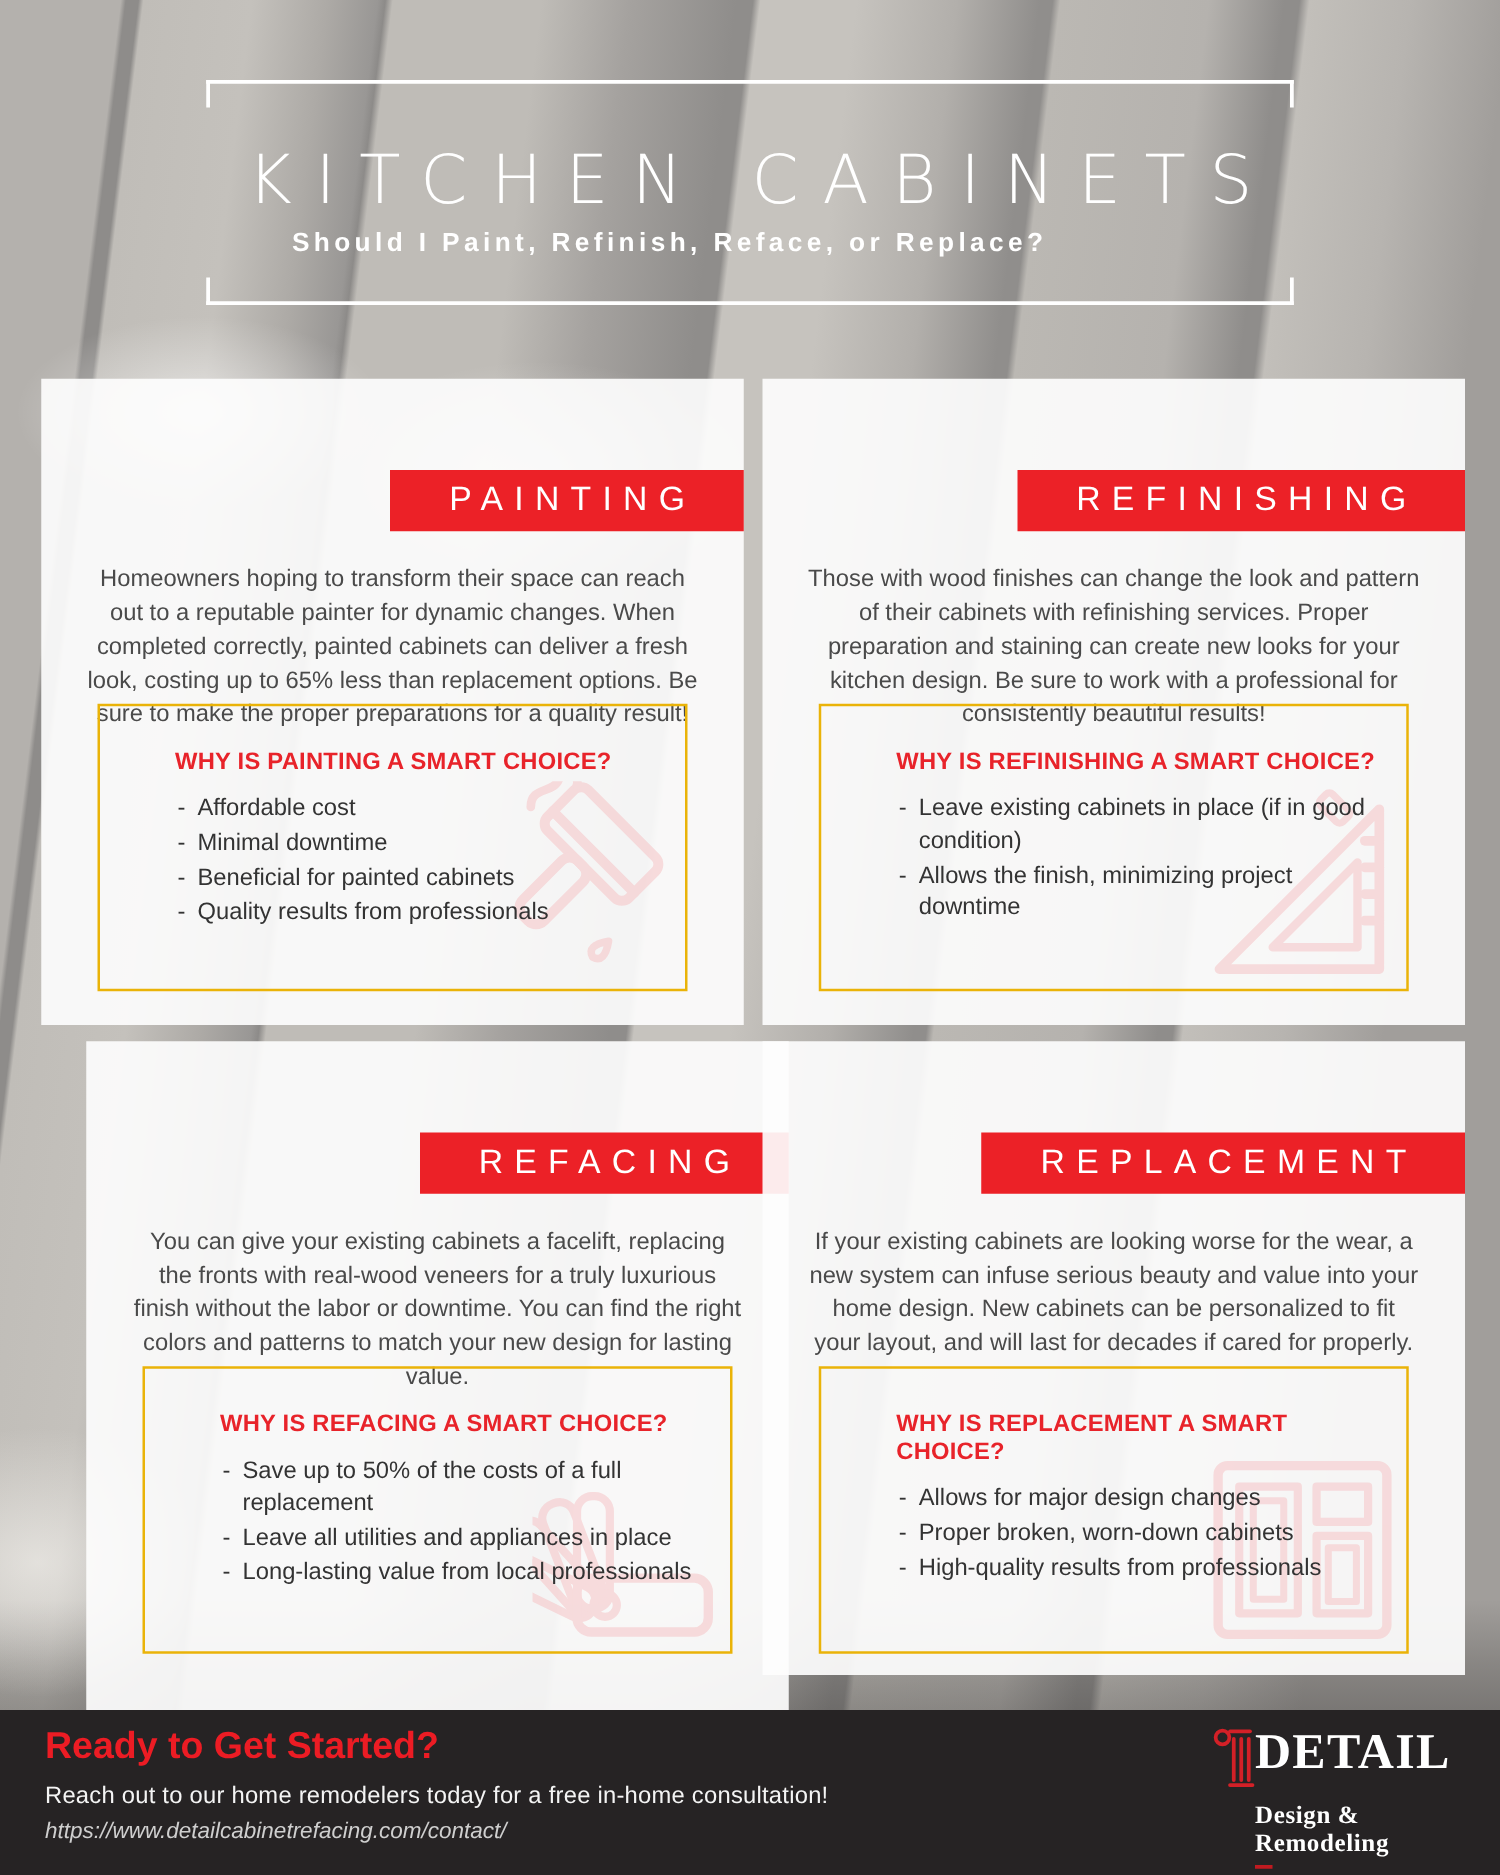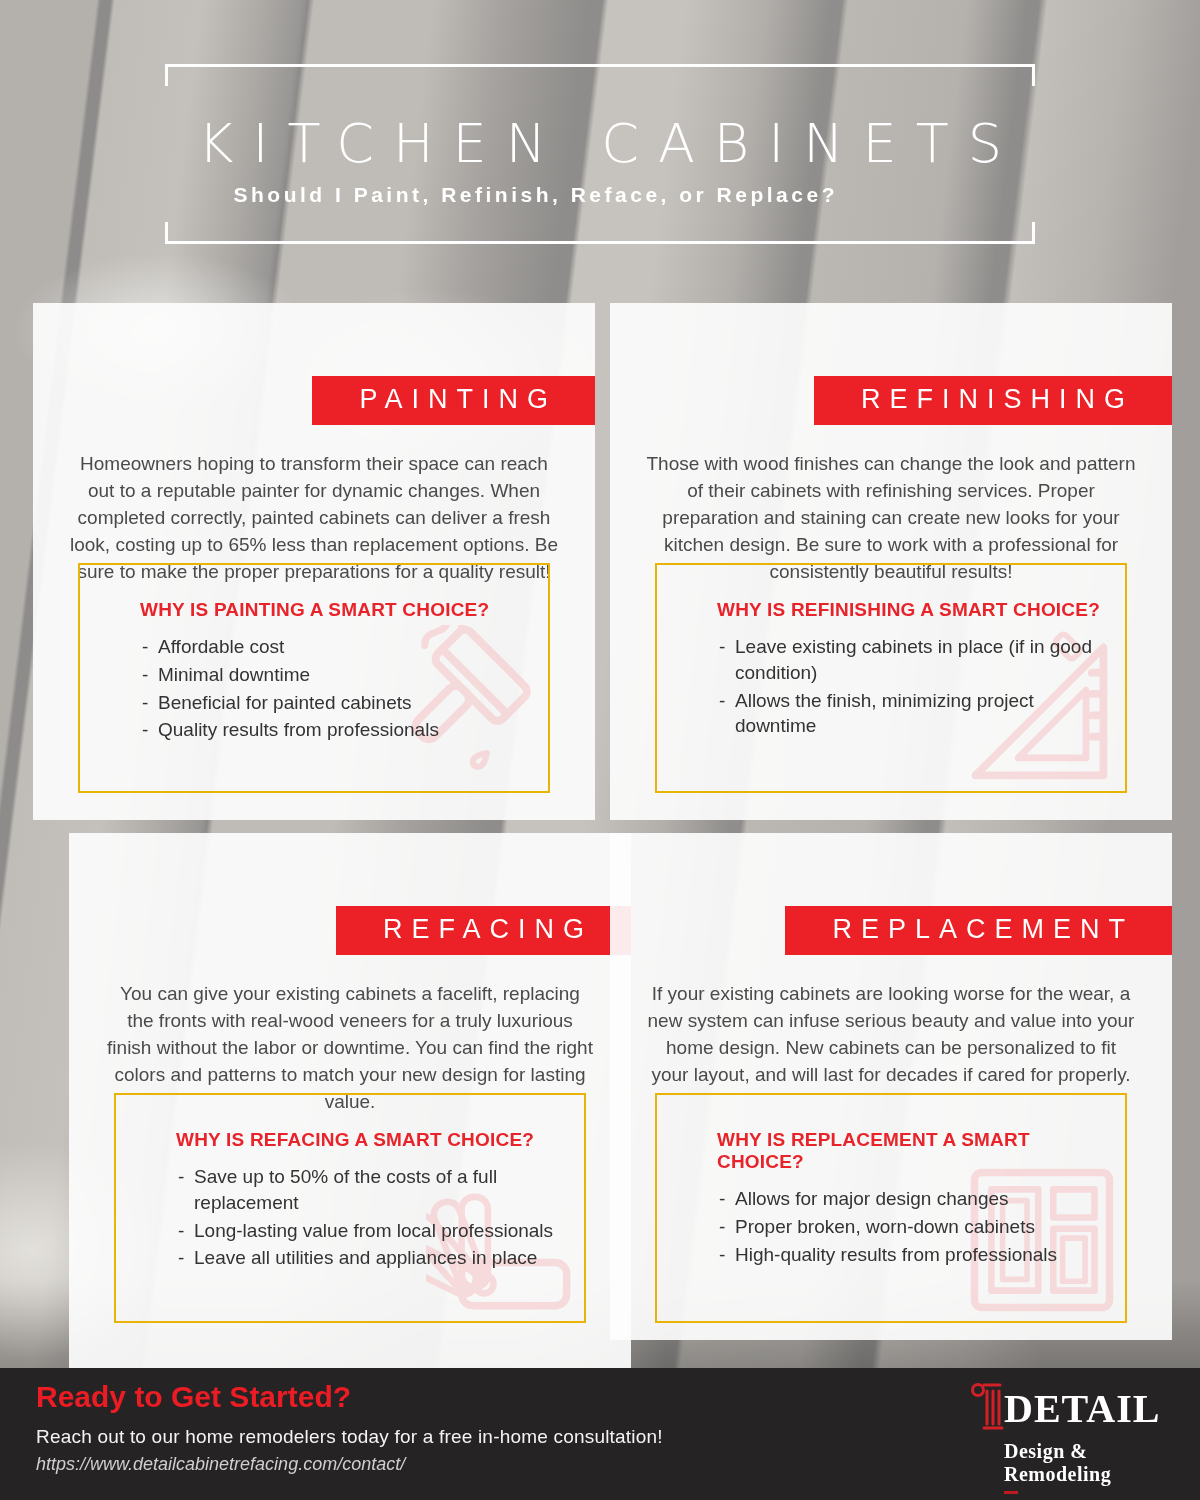--- a/index.html
+++ b/index.html
@@ -65,21 +65,21 @@
   .why-icon { position:absolute; right:8px; bottom:6px; z-index:1; opacity:.55; }
   .why-icon svg { display:block; }
 
   
   .footer { position:absolute; left:0; top:1368px; width:1200px; height:132px; background:#262324; }
   .footer-heading { position:absolute; left:36px; top:12px; color:#ec1c24; font-weight:bold; font-size:30px; }
   .footer-line1   { position:absolute; left:36px; top:58px; color:#f4f4f4; font-size:19px; letter-spacing:.2px; }
   .footer-url     { position:absolute; left:36px; top:86px; color:#cfcfcf; font-size:18px; font-style:italic; }
 
   .logo { position:absolute; right:30px; top:14px; width:200px; }
-  .logo-row { display:flex; align-items:center; }
+  .logo-row { display:flex; align-items:flex-start; }
   .logo-name {
     font-family:"Liberation Serif", serif; font-weight:bold; color:#fff;
     font-size:40px; line-height:.95; letter-spacing:1px;
   }
   .logo-tagline {
     font-family:"Liberation Serif", serif; font-weight:bold; color:#fff;
     font-size:20px; margin:4px 0 0 34px; letter-spacing:.5px;
   }
   .logo-rule { width:14px; height:3px; background:#c01a20; margin:5px 0 0 34px; }
 </style>
@@ -141,22 +141,22 @@
   </div>
 </div>
 
 <div class="card c3">
   <div class="banner-wrap"><div class="banner">REFACING</div></div>
   <div class="intro">You can give your existing cabinets a facelift, replacing the fronts with real-wood veneers for a truly luxurious finish without the labor or downtime. You can find the right colors and patterns to match your new design for lasting value.</div>
   <div class="why-box">
     <div class="why-title">WHY IS REFACING A SMART CHOICE?</div>
     <ul class="why-list">
       <li>Save up to 50% of the costs of a full replacement</li>
+      <li>Leave all utilities and appliances in place</li>
       <li>Long-lasting value from local professionals</li>
-      <li>Leave all utilities and appliances in place</li>
     </ul>
     <div class="why-icon">
       <svg width="150" height="150" viewBox="0 0 160 160" fill="none" stroke="#f6c4c6" stroke-width="8" stroke-linejoin="round" stroke-linecap="round">
         <g transform="rotate(-64 52 130)">
             <rect x="38" y="34" width="28" height="96" rx="13" stroke-width="7"></rect>
           </g>
         <g transform="rotate(-42 52 130)">
             <rect x="38" y="34" width="28" height="96" rx="13" stroke-width="7"></rect>
           </g>
         <g transform="rotate(-21 52 130)">

